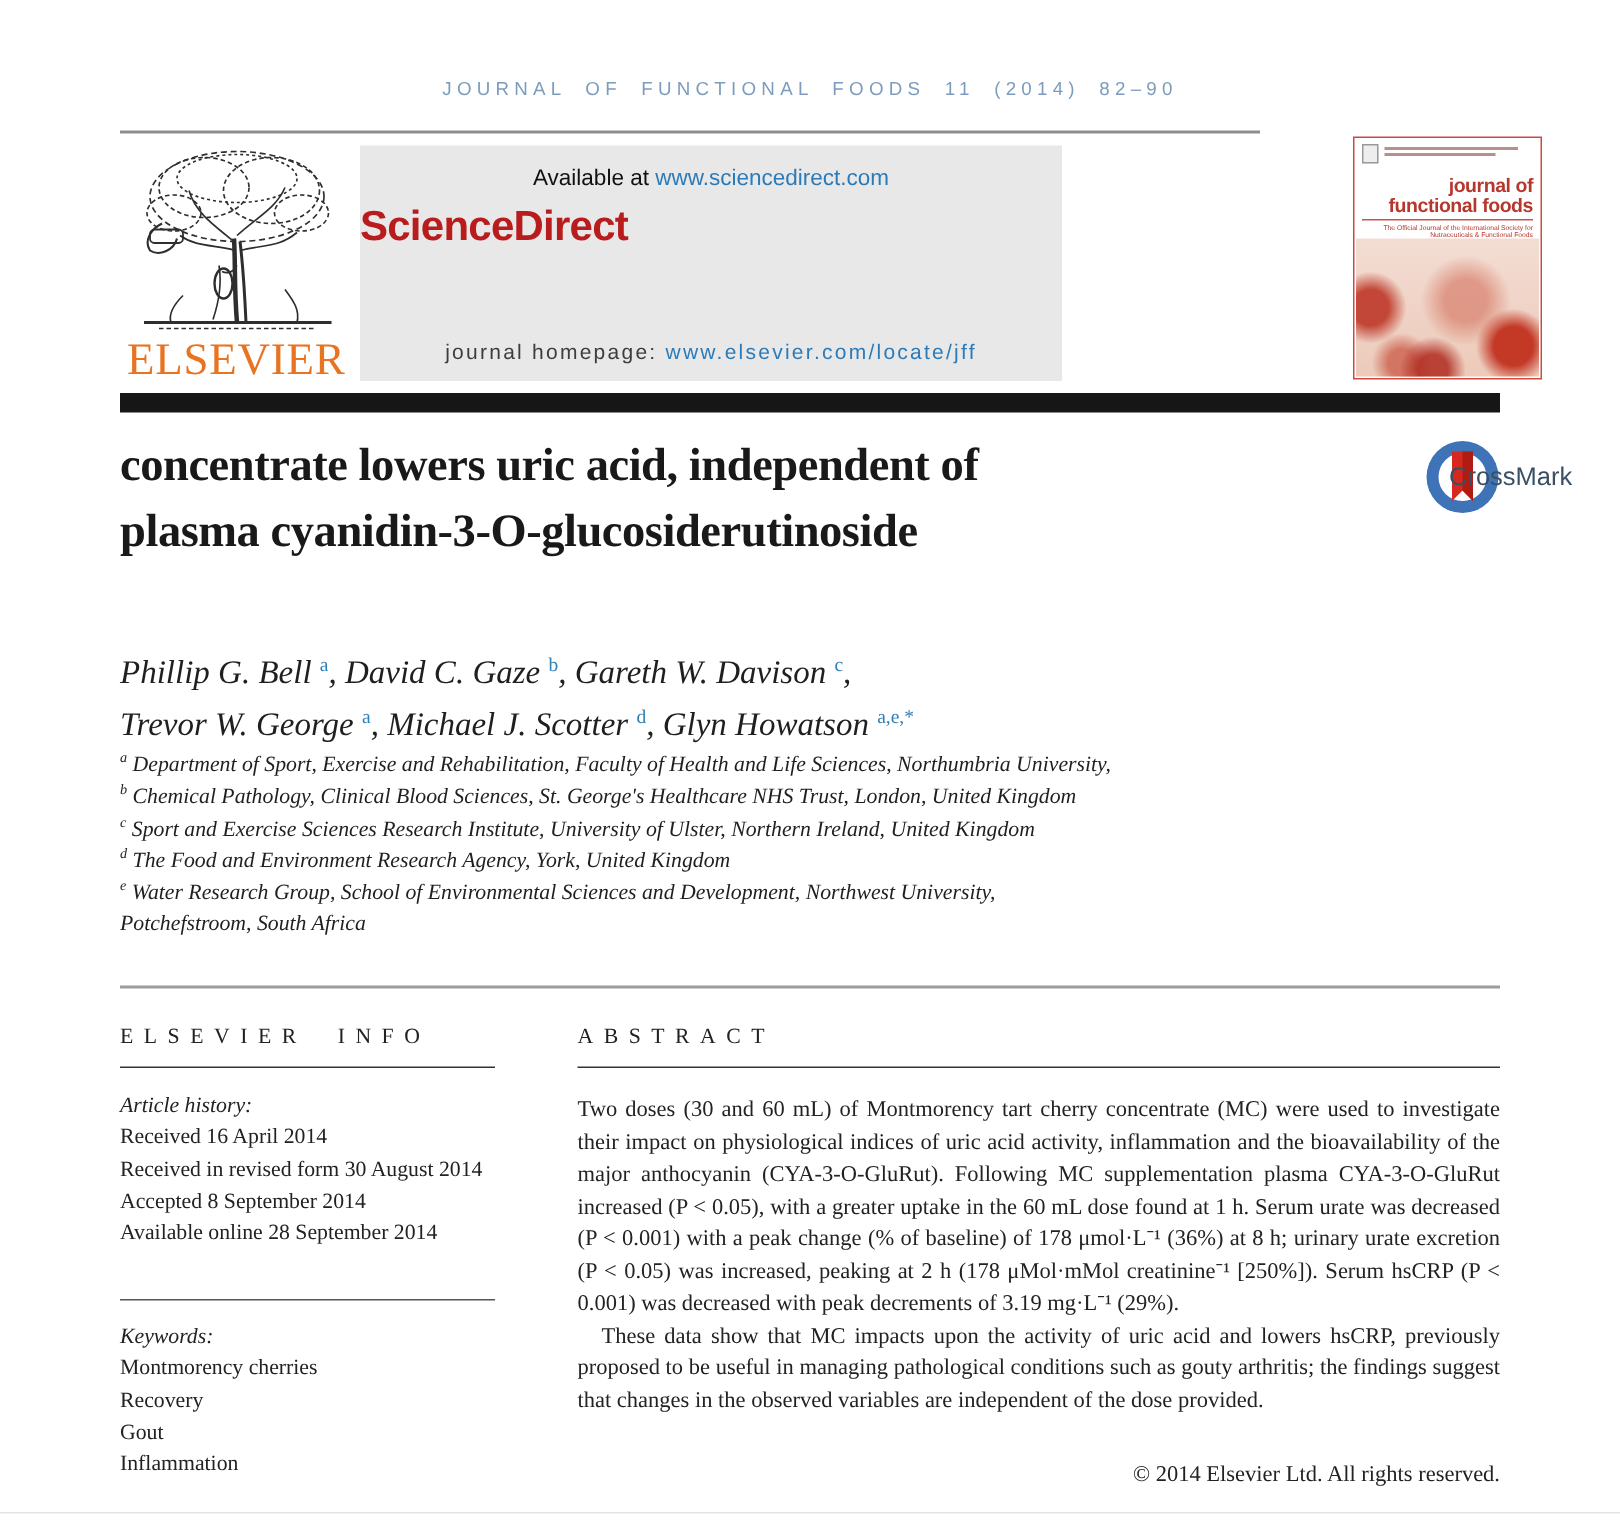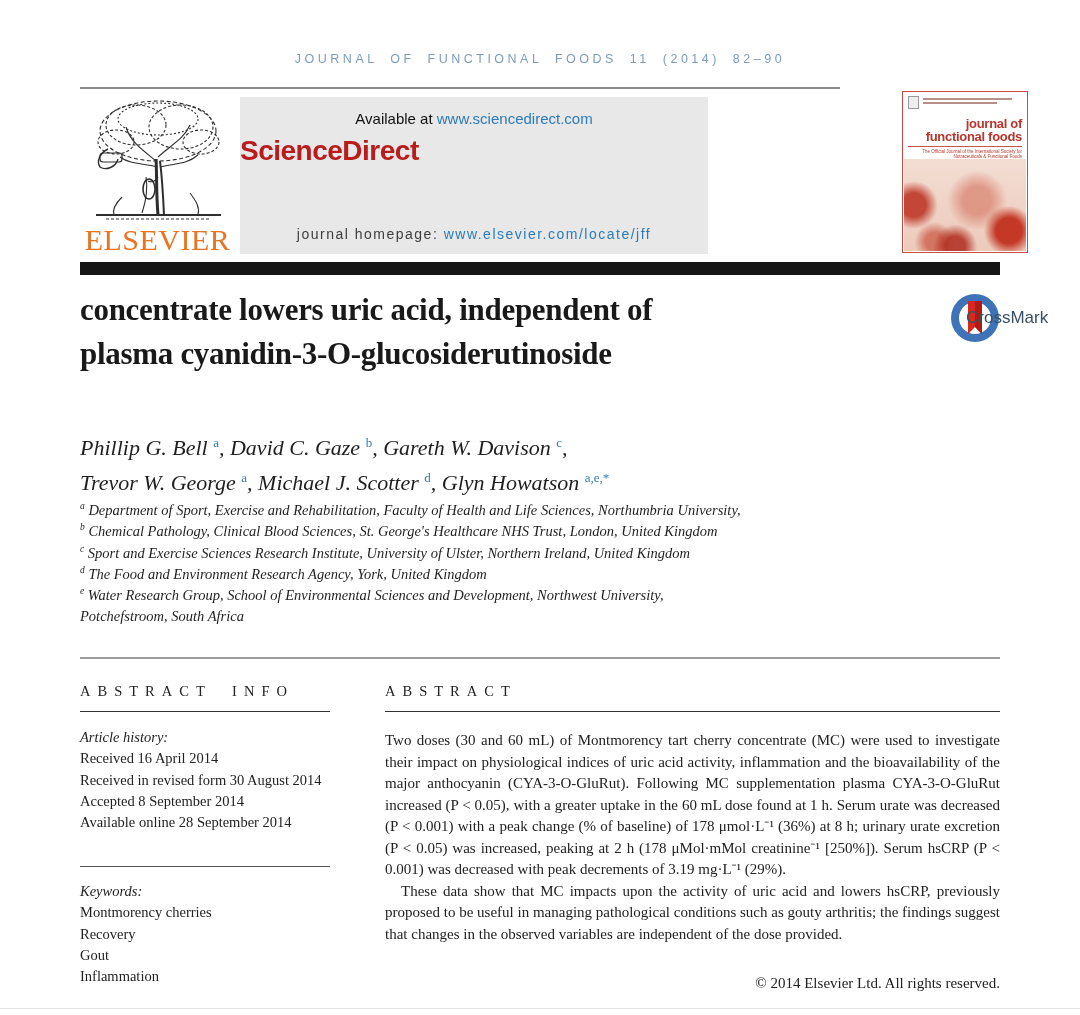--- a/index.html
+++ b/index.html
@@ -174,21 +174,21 @@
     <div><span class="aff-sup">a</span> Department of Sport, Exercise and Rehabilitation, Faculty of Health and Life Sciences, Northumbria University,</div>
     <div><span class="aff-sup">b</span> Chemical Pathology, Clinical Blood Sciences, St. George's Healthcare NHS Trust, London, United Kingdom</div>
     <div><span class="aff-sup">c</span> Sport and Exercise Sciences Research Institute, University of Ulster, Northern Ireland, United Kingdom</div>
     <div><span class="aff-sup">d</span> The Food and Environment Research Agency, York, United Kingdom</div>
     <div><span class="aff-sup">e</span> Water Research Group, School of Environmental Sciences and Development, Northwest University,</div>
     <div>Potchefstroom, South Africa</div>
   </div>
 
 <div class="abs full-rule"></div>
 
-<div class="abs left-col col-head">ABSTRACT INFO</div>
+<div class="abs left-col col-head">ELSEVIER INFO</div>
 <div class="abs right-col col-head">ABSTRACT</div>
 <div class="abs head-rule-left"></div>
 <div class="abs head-rule-right"></div>
 
 <div class="abs info-block">
   <div class="info-label">Article history:</div>
   <div id="history-list">
       <div>Received 16 April 2014</div>
       <div>Received in revised form 30 August 2014</div>
       <div>Accepted 8 September 2014</div>

